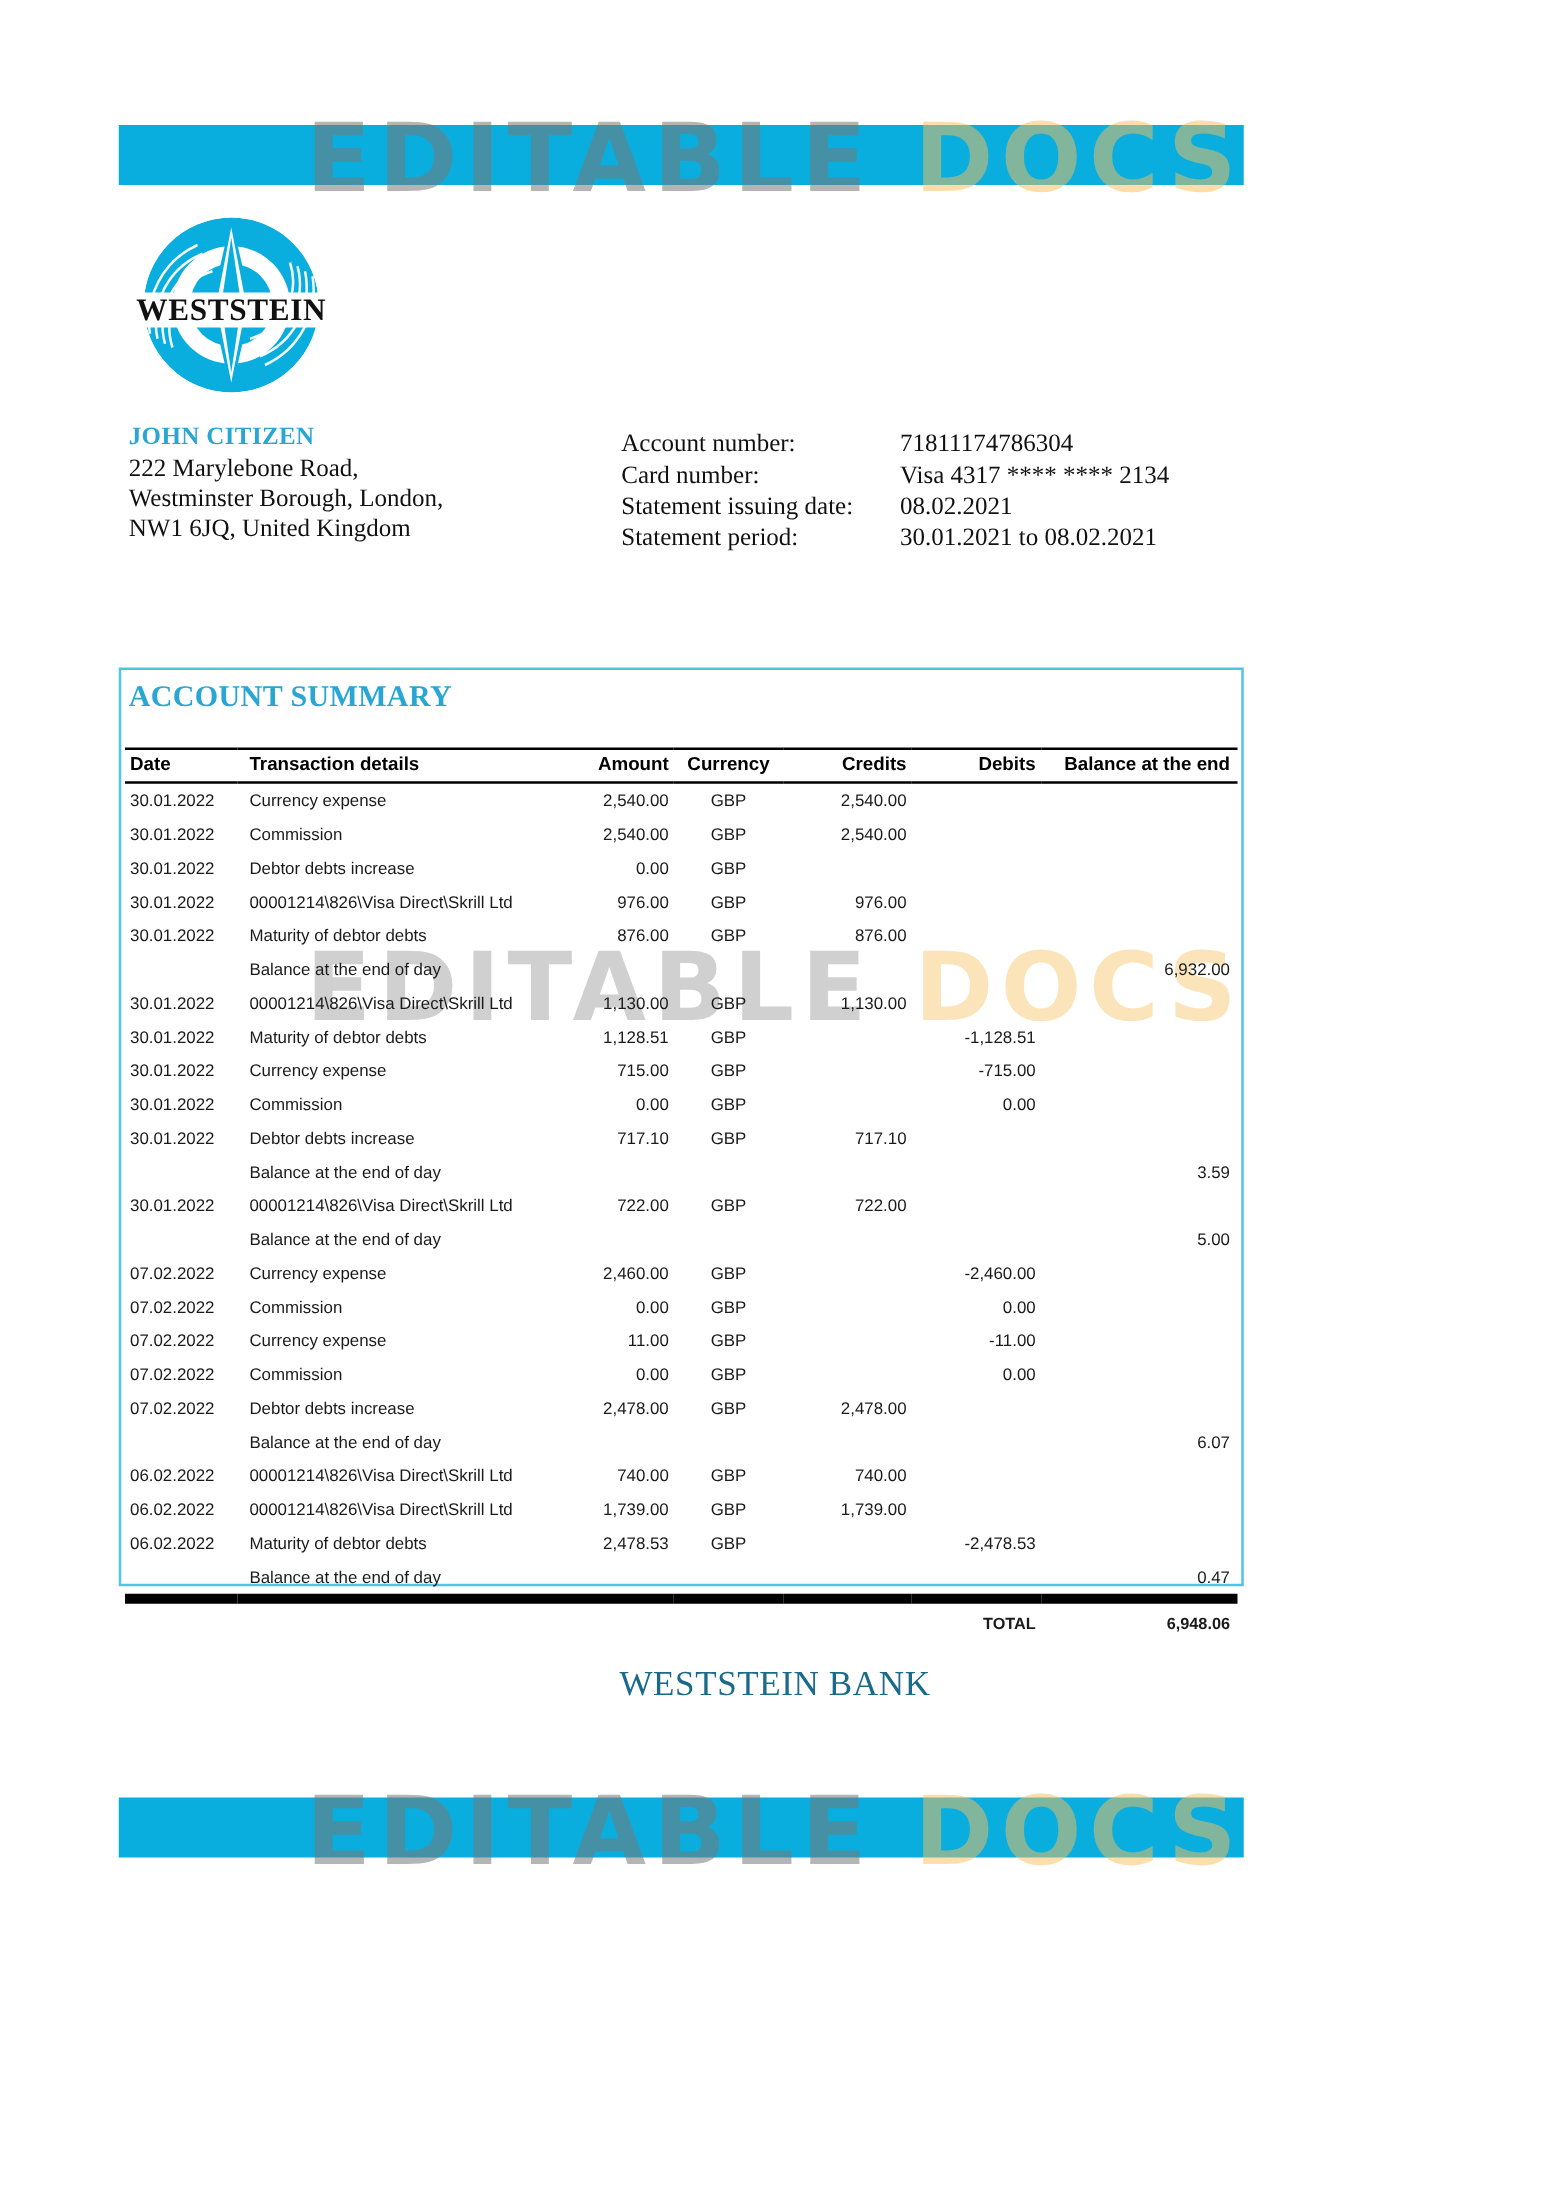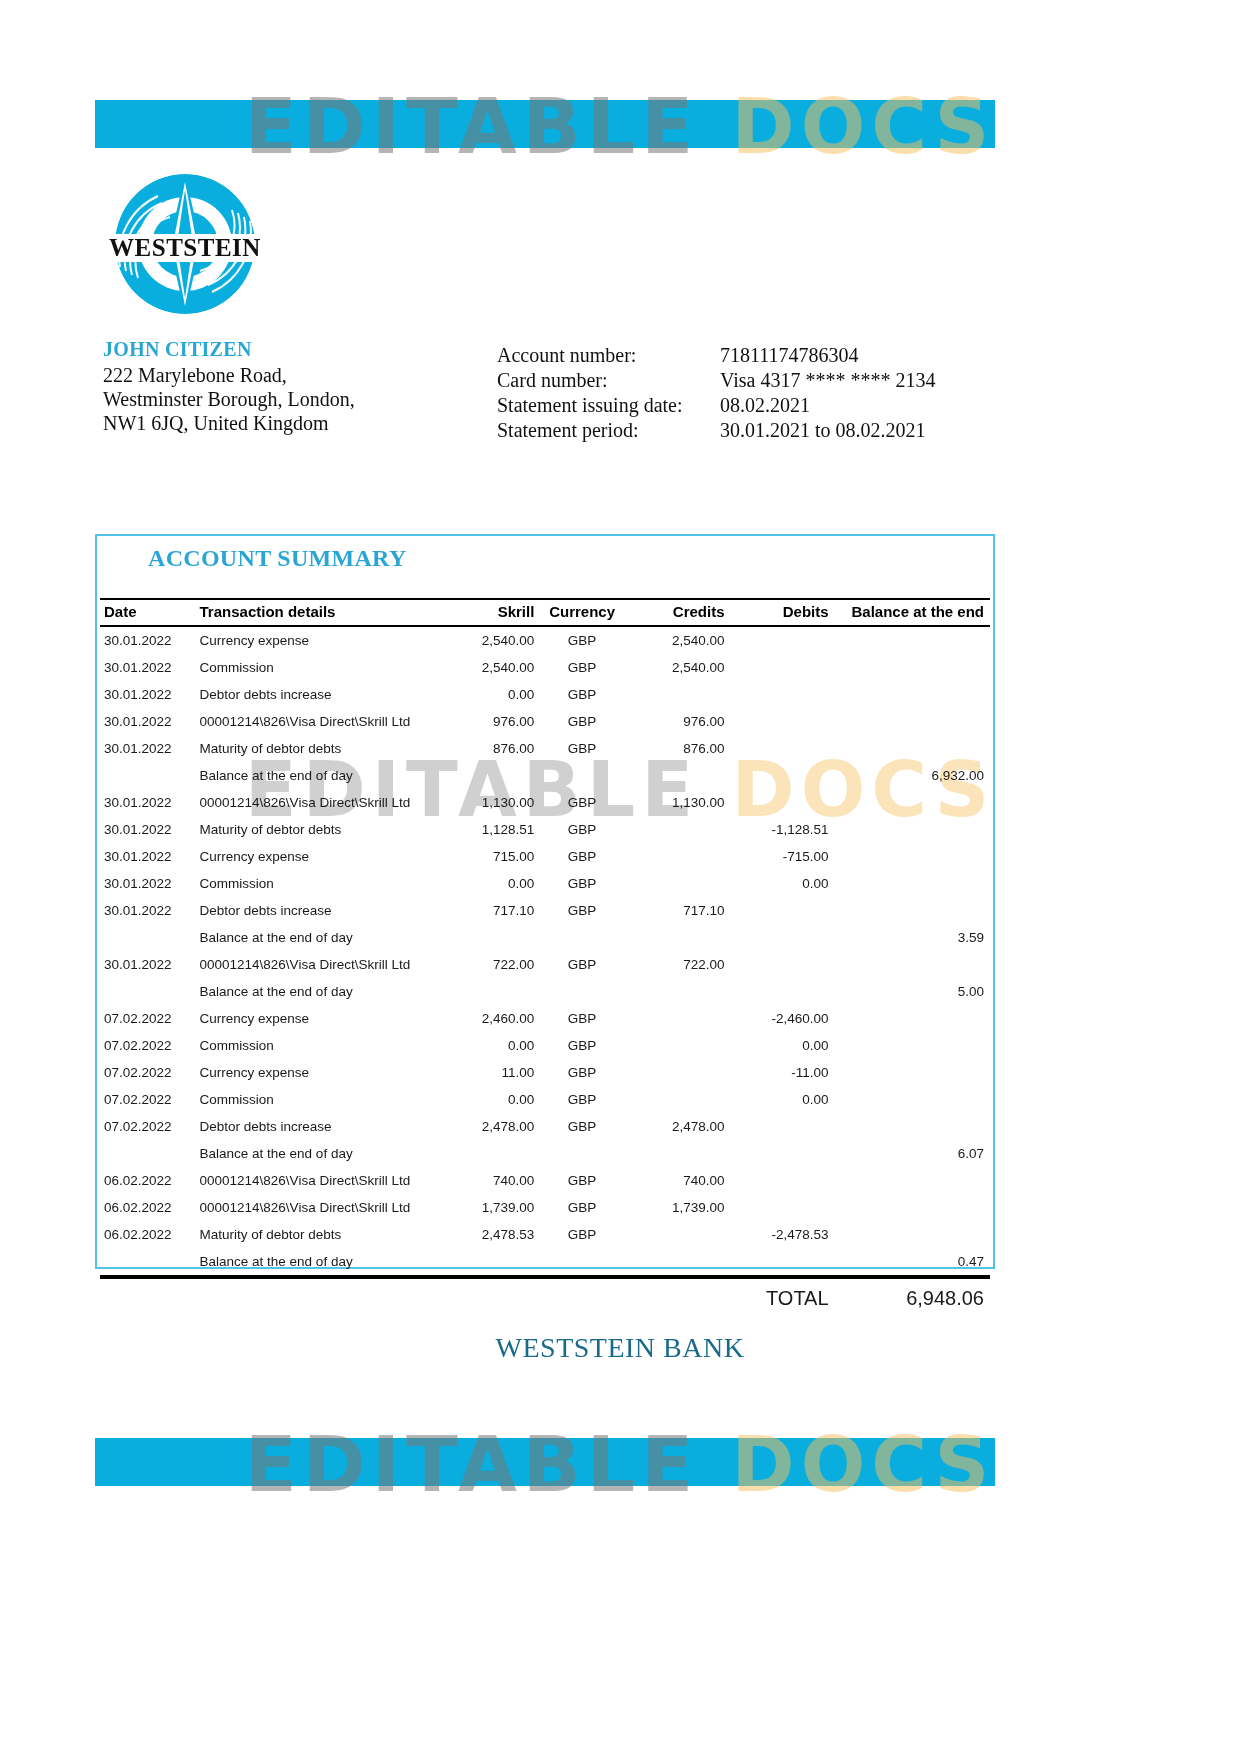--- a/index.html
+++ b/index.html
@@ -119,21 +119,20 @@
   }
   .summary-title {
     position: absolute;
     left: 103px;
     top: 545px;
     font-size: 24px;
     font-weight: bold;
     color: #2aa6d4;
     letter-spacing: .3px;
     z-index: 4;
-    margin-left: 45px;
   }
 
   
   .txn-table {
     position: absolute;
     left: 100px;
     top: 598px;
     width: 890px;
     border-collapse: collapse;
     font-family: "Liberation Sans", sans-serif;
@@ -160,23 +159,23 @@
   .c-cur    { width: 90px;  text-align: center; }
   .c-cred   { width: 110px; text-align: right; }
   .c-deb    { width: 110px; text-align: right; }
   .c-bal    { width: 160px; text-align: right; padding-right: 6px !important; }
 
   th.c-det { padding-left: 10px; }
   td.c-det { padding-left: 10px; }
   th.c-bal { text-align: right; }
 
   tr.total-row td {
-    border-top: 4px solid #000000;
-    font-weight: normal;
-    font-size: 20px;
+    border-top: 8px solid #000000;
+    font-weight: bold;
+    font-size: 13px;
     padding-top: 8px;
   }
   tr.total-row td.total-label { text-align: right; }
 
   
   .footer {
     position: absolute;
     left: 0;
     width: 1240px;
     top: 1332px;
@@ -269,21 +268,21 @@
 </div>
 
 <div class="summary-box"></div>
 <div class="summary-title">ACCOUNT SUMMARY</div>
 
 <table class="txn-table">
   <thead>
     <tr>
       <th class="c-date">Date</th>
       <th class="c-det">Transaction details</th>
-      <th class="c-amt">Skrill</th>
+      <th class="c-amt">Amount</th>
       <th class="c-cur">Currency</th>
       <th class="c-cred">Credits</th>
       <th class="c-deb">Debits</th>
       <th class="c-bal">Balance at the end</th>
     </tr>
   </thead>
   <tbody id="txn-body">
       <tr>
         <td class="c-date">30.01.2022</td>
         <td class="c-det">Currency expense</td>

